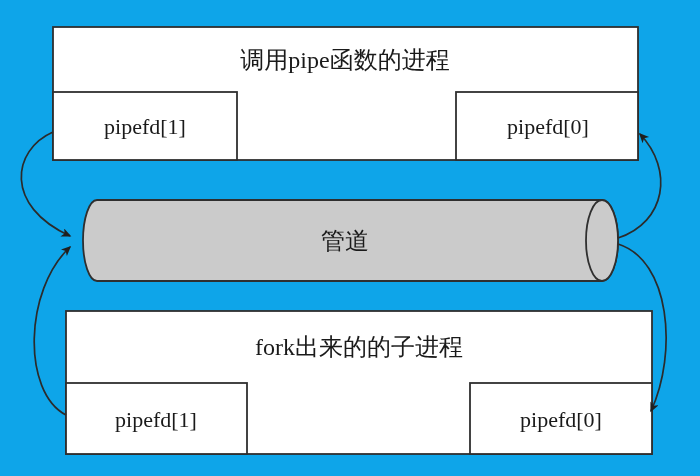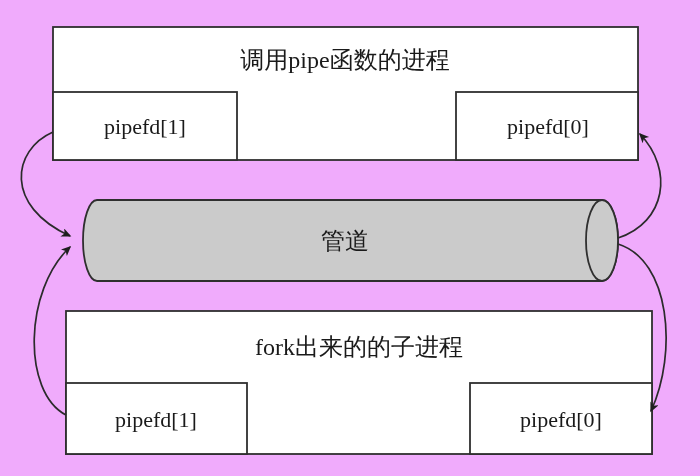--- a/index.html
+++ b/index.html
@@ -4,21 +4,21 @@
 <style>
   html, body {
     margin: 0;
     padding: 0;
     background: #ffffff;
   }
   .stage {
     position: relative;
     width: 700px;
     height: 476px;
-    background: #f0abfc;
+    background: #0ea5e9;
     overflow: hidden;
   }
   svg { display: block; }
   .box {
     fill: #ffffff;
     stroke: #2f2f2f;
     stroke-width: 1.8;
   }
   .pipe-shape {
     stroke: #2f2f2f;

